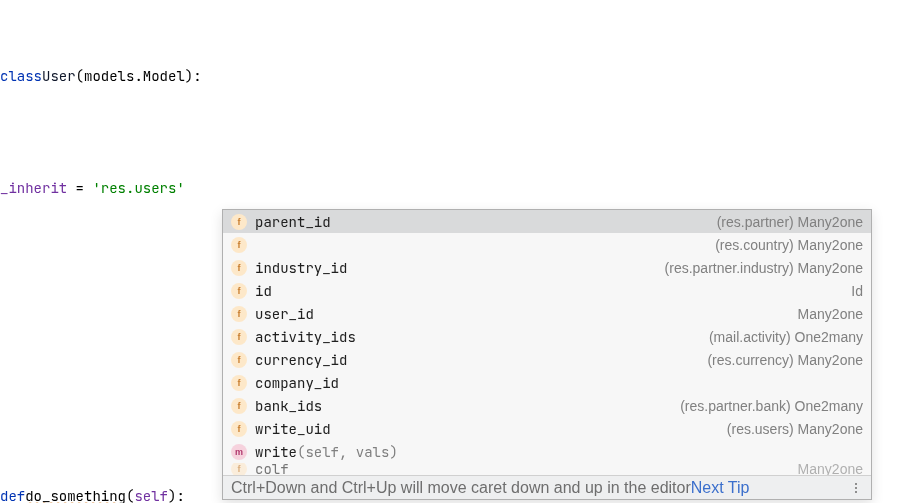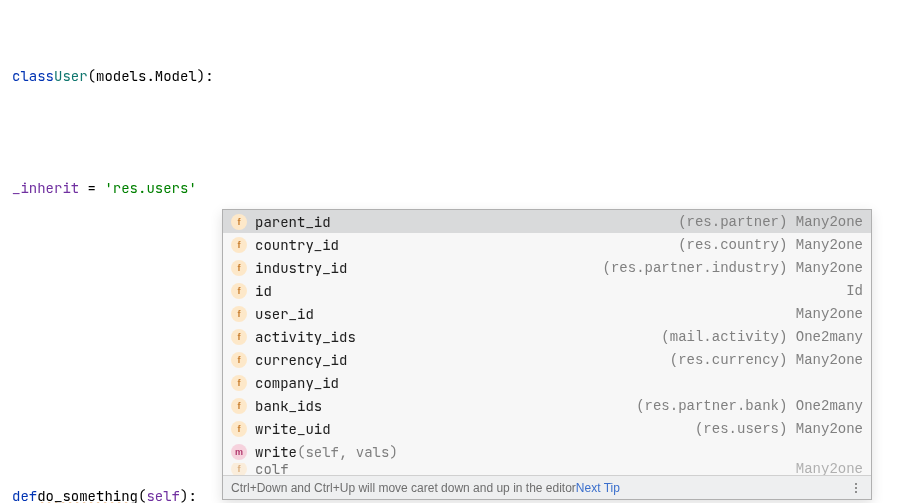--- a/index.html
+++ b/index.html
@@ -11,24 +11,24 @@
     width: 904px;
     height: 503px;
     overflow: hidden;
     position: relative;
   }
   .editor {
     padding-top: 6px;
     line-height: 28px;
     white-space: pre;
   }
-  .code-line { padding-left: 12px; height: 28px; display: flex; align-items: center; }
+  .code-line { padding-left: 0; height: 28px; display: flex; align-items: center; }
   .kw-class { color: #0033b3; }
   .kw-def   { color: #0033b3; }
-  .classname { color: #0f766e; }
+  .classname { color: #0f172a; }
   .funcname  { color: #000000; }
   .param-self { color: #7030a0; }
   .str       { color: #008000; }
   .prop      { color: #7030a0; }
   .equals    { color: #000000; }
   .underline-wavy { text-decoration: underline wavy #d67c23; }
 
   
   .completion {
     position: absolute;
@@ -62,35 +62,35 @@
   }
   .icon.f { background: #fde8c9; color: #c77b2b; }
   .icon.m { background: #f6d2dd; color: #b0376d; }
   .completion-item .label {
     font-family: "JetBrains Mono", Consolas, monospace;
     color: #202020;
   }
   .completion-item .label .param { color: #808080; text-align: right; }
   .completion-item .meta {
     margin-left: auto;
-    font-family: Liberation Mono, monospace;
+    font-family: Liberation Sans, sans-serif;
     color: #808080;
     font-size: 14px;
   }
   .completion-item.cutoff { height: 12px; overflow: hidden; opacity: 0.6; }
 
   .completion-footer {
     border-top: 1px solid #d0d0d0;
     background: #eeeff0;
     height: 24px;
     padding: 0 8px;
     display: flex;
     align-items: center;
     font-family: -apple-system, "Segoe UI", Arial, sans-serif;
-    font-size: 12px;
+    font-size: 16px;
     color: #6e6e6e;
   }
   .completion-footer .tip-link { color: #3b6fcc; cursor: pointer; }
   .completion-footer .more {
     margin-left: auto;
     width: 14px;
     display: flex; flex-direction: column; align-items: center; gap: 2px;
     cursor: pointer;
   }
   .completion-footer .more span {
@@ -117,21 +117,20 @@
 
 <div class="completion">
   <div id="completion-list">
       <div class="completion-item selected">
         <span class="icon f">f</span>
         <span class="label">parent_id</span>
         <span class="meta">(res.partner) Many2one</span>
       </div>
       <div class="completion-item">
         <span class="icon f">f</span>
-        <span class="label">country_id</span>
         <span class="meta">(res.country) Many2one</span>
       </div>
       <div class="completion-item">
         <span class="icon f">f</span>
         <span class="label">industry_id</span>
         <span class="meta">(res.partner.industry) Many2one</span>
       </div>
       <div class="completion-item">
         <span class="icon f">f</span>
         <span class="label">id</span>

